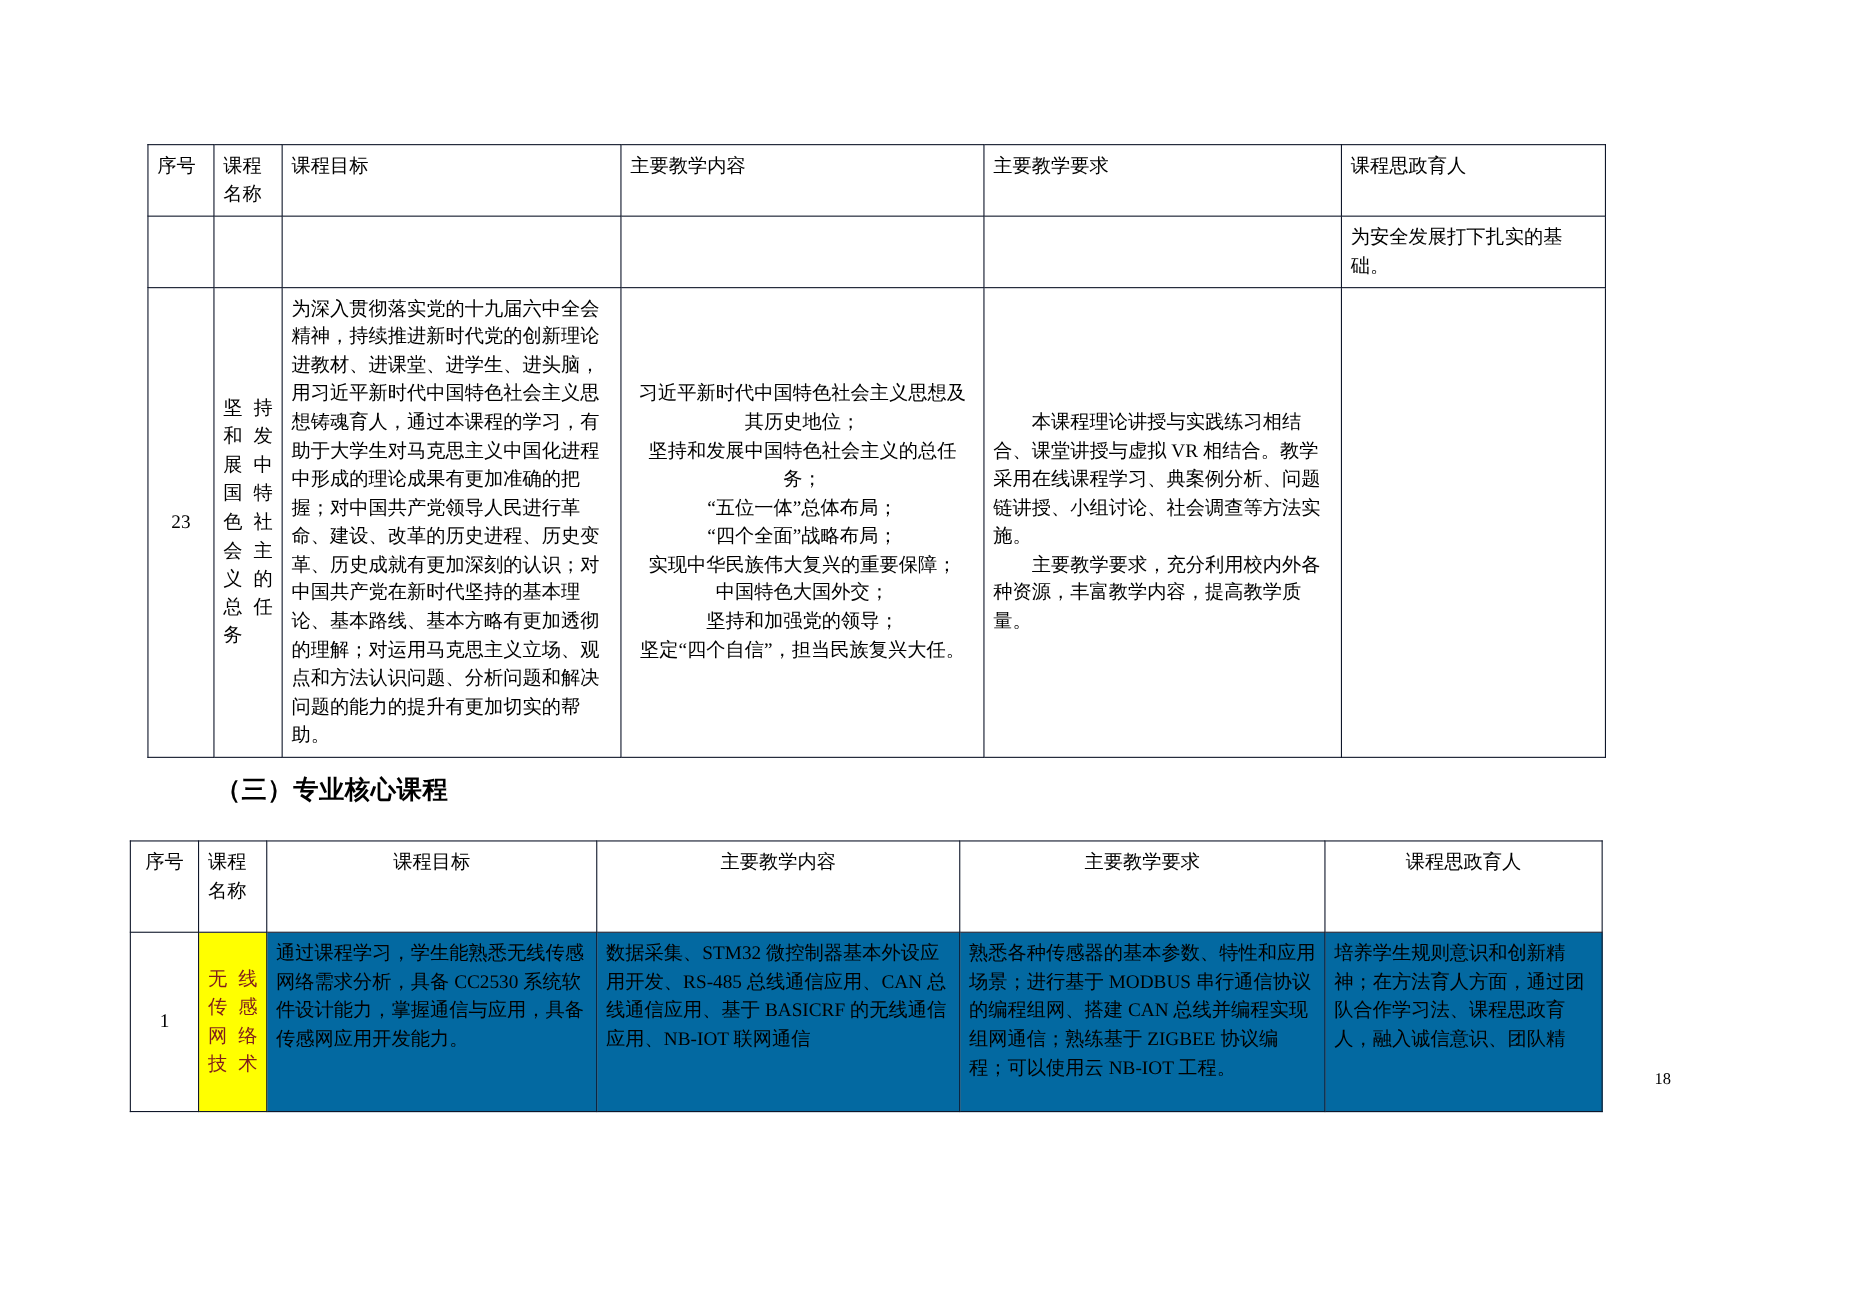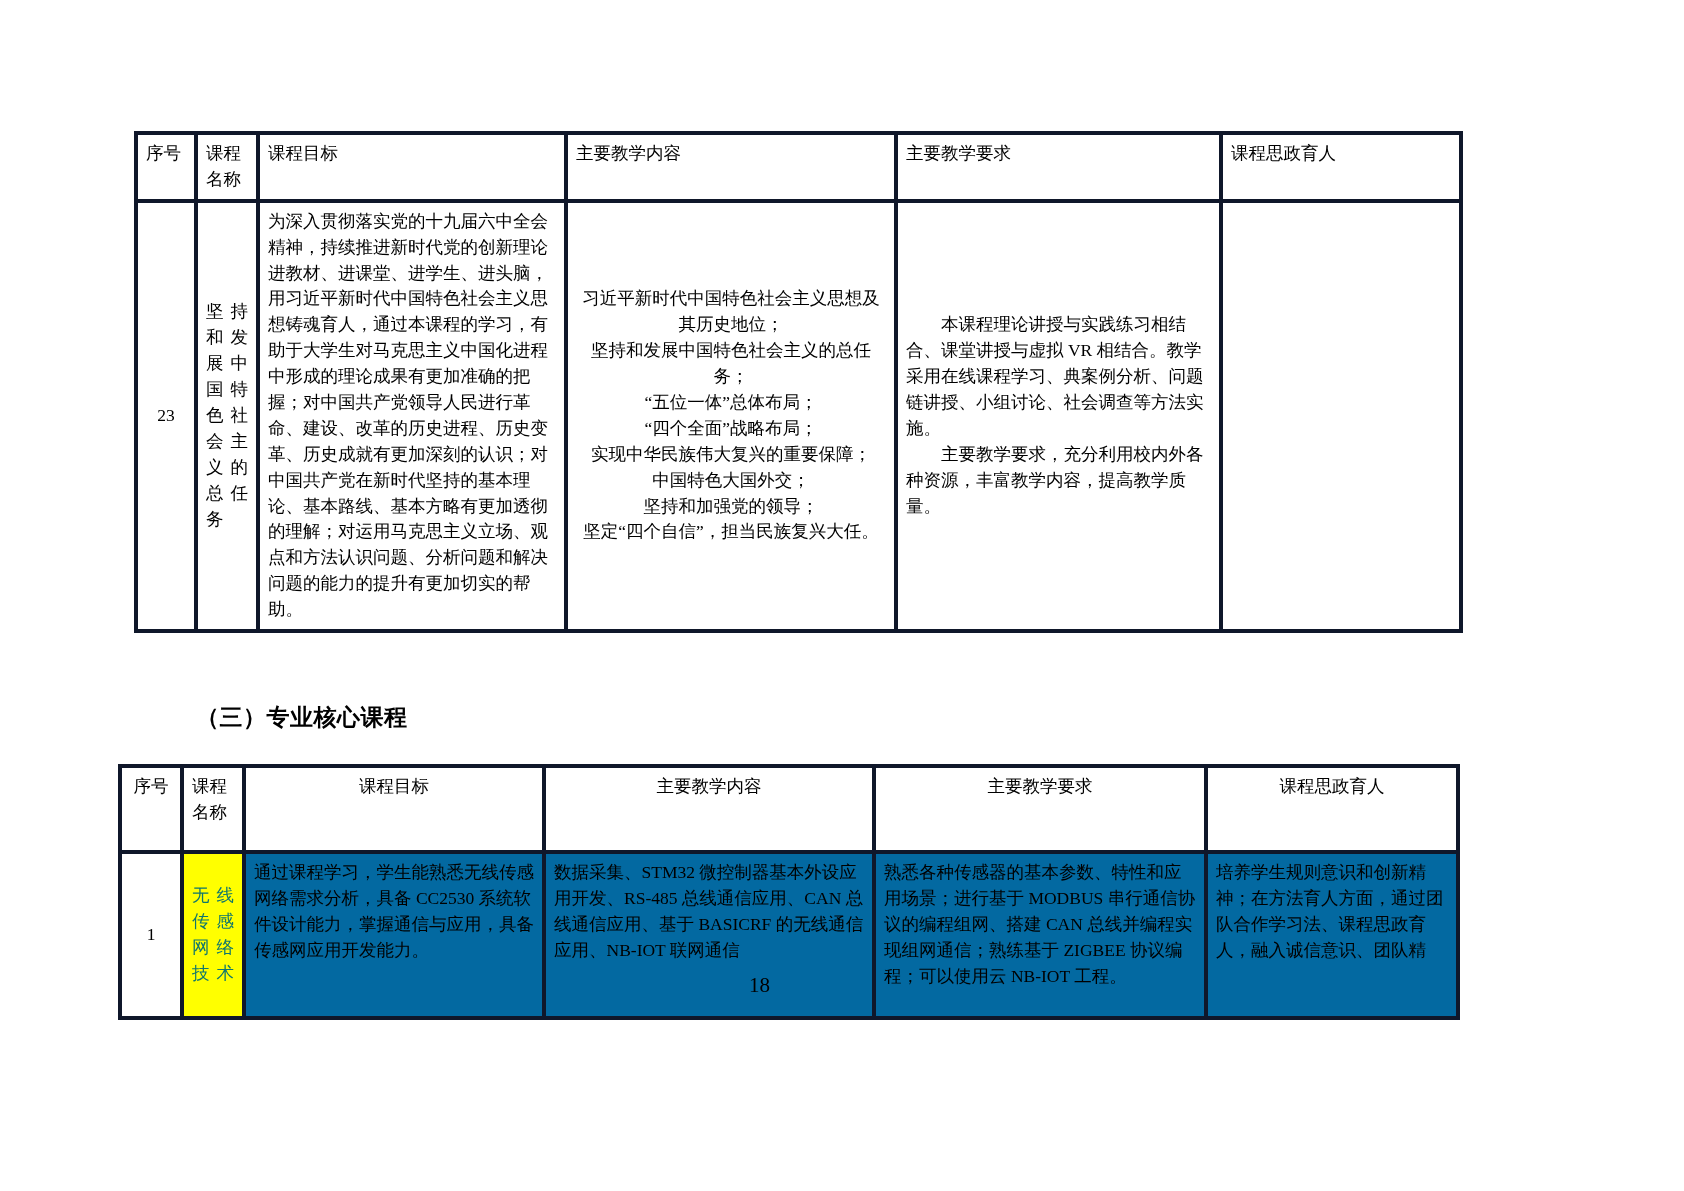--- a/index.html
+++ b/index.html
@@ -21,21 +21,21 @@
     height: 1191px;
     box-sizing: border-box;
     padding: 0;
   }
   table.doc-table {
     border-collapse: collapse;
     table-layout: fixed;
     width: 1306px;
   }
   table.doc-table td {
-    border: 4px solid #0f172a;
+    border: 1px solid #0f172a;
     vertical-align: top;
     padding: 6px 8px 6px 8px;
     font-size: 17.5px;
     line-height: 1.48;
     word-break: break-word;
   }
   
   .table1-wrap {
     position: absolute;
     left: 134px;
@@ -92,29 +92,29 @@
     top: 702px;
     font-size: 23px;
     font-weight: bold;
     letter-spacing: 0.5px;
   }
   .page-num {
     position: absolute;
     left: 0;
     top: 973px;
     width: 1519px;
-    text-align: center;
-    font-size: 21px;
+    text-align: right;
+    font-size: 15px;
   }
   td.hl-cell {
     background: #0369a1;
   }
   .name-cell-yellow {
     background: #ffff00;
-    color: #0f766e;
+    color: #7f1d1d;
     text-align: justify;
     text-align-last: justify;
     vertical-align: middle !important;
     line-height: 1.6;
   }
   .t2 td {
     font-size: 16.5px;
     line-height: 1.52;
   }
 </style>
@@ -134,20 +134,28 @@
         <col class="col-ideo">
       </colgroup>
       <tbody>
         <tr class="hdr">
           <td>序号</td>
           <td>课程名称</td>
           <td>课程目标</td>
           <td>主要教学内容</td>
           <td>主要教学要求</td>
           <td>课程思政育人</td>
+        </tr>
+        <tr class="spacer-row">
+          <td></td>
+          <td></td>
+          <td></td>
+          <td></td>
+          <td></td>
+          <td>为安全发展打下扎实的基础。</td>
         </tr>
         <tr>
           <td class="center-mid">23</td>
           <td class="narrow-name">坚持和发展中国特色社会主义的总任务</td>
           <td>
             <p class="p-plain">为深入贯彻落实党的十九届六中全会精神，持续推进新时代党的创新理论进教材、进课堂、进学生、进头脑，用习近平新时代中国特色社会主义思想铸魂育人，通过本课程的学习，有助于大学生对马克思主义中国化进程中形成的理论成果有更加准确的把握；对中国共产党领导人民进行革命、建设、改革的历史进程、历史变革、历史成就有更加深刻的认识；对中国共产党在新时代坚持的基本理论、基本路线、基本方略有更加透彻的理解；对运用马克思主义立场、观点和方法认识问题、分析问题和解决问题的能力的提升有更加切实的帮助。</p>
           </td>
           <td class="center-mid" style="text-align:center;margin-left:23px;">
             <p class="p-plain">习近平新时代中国特色社会主义思想及其历史地位；</p>
             <p class="p-plain">坚持和发展中国特色社会主义的总任务；</p>

